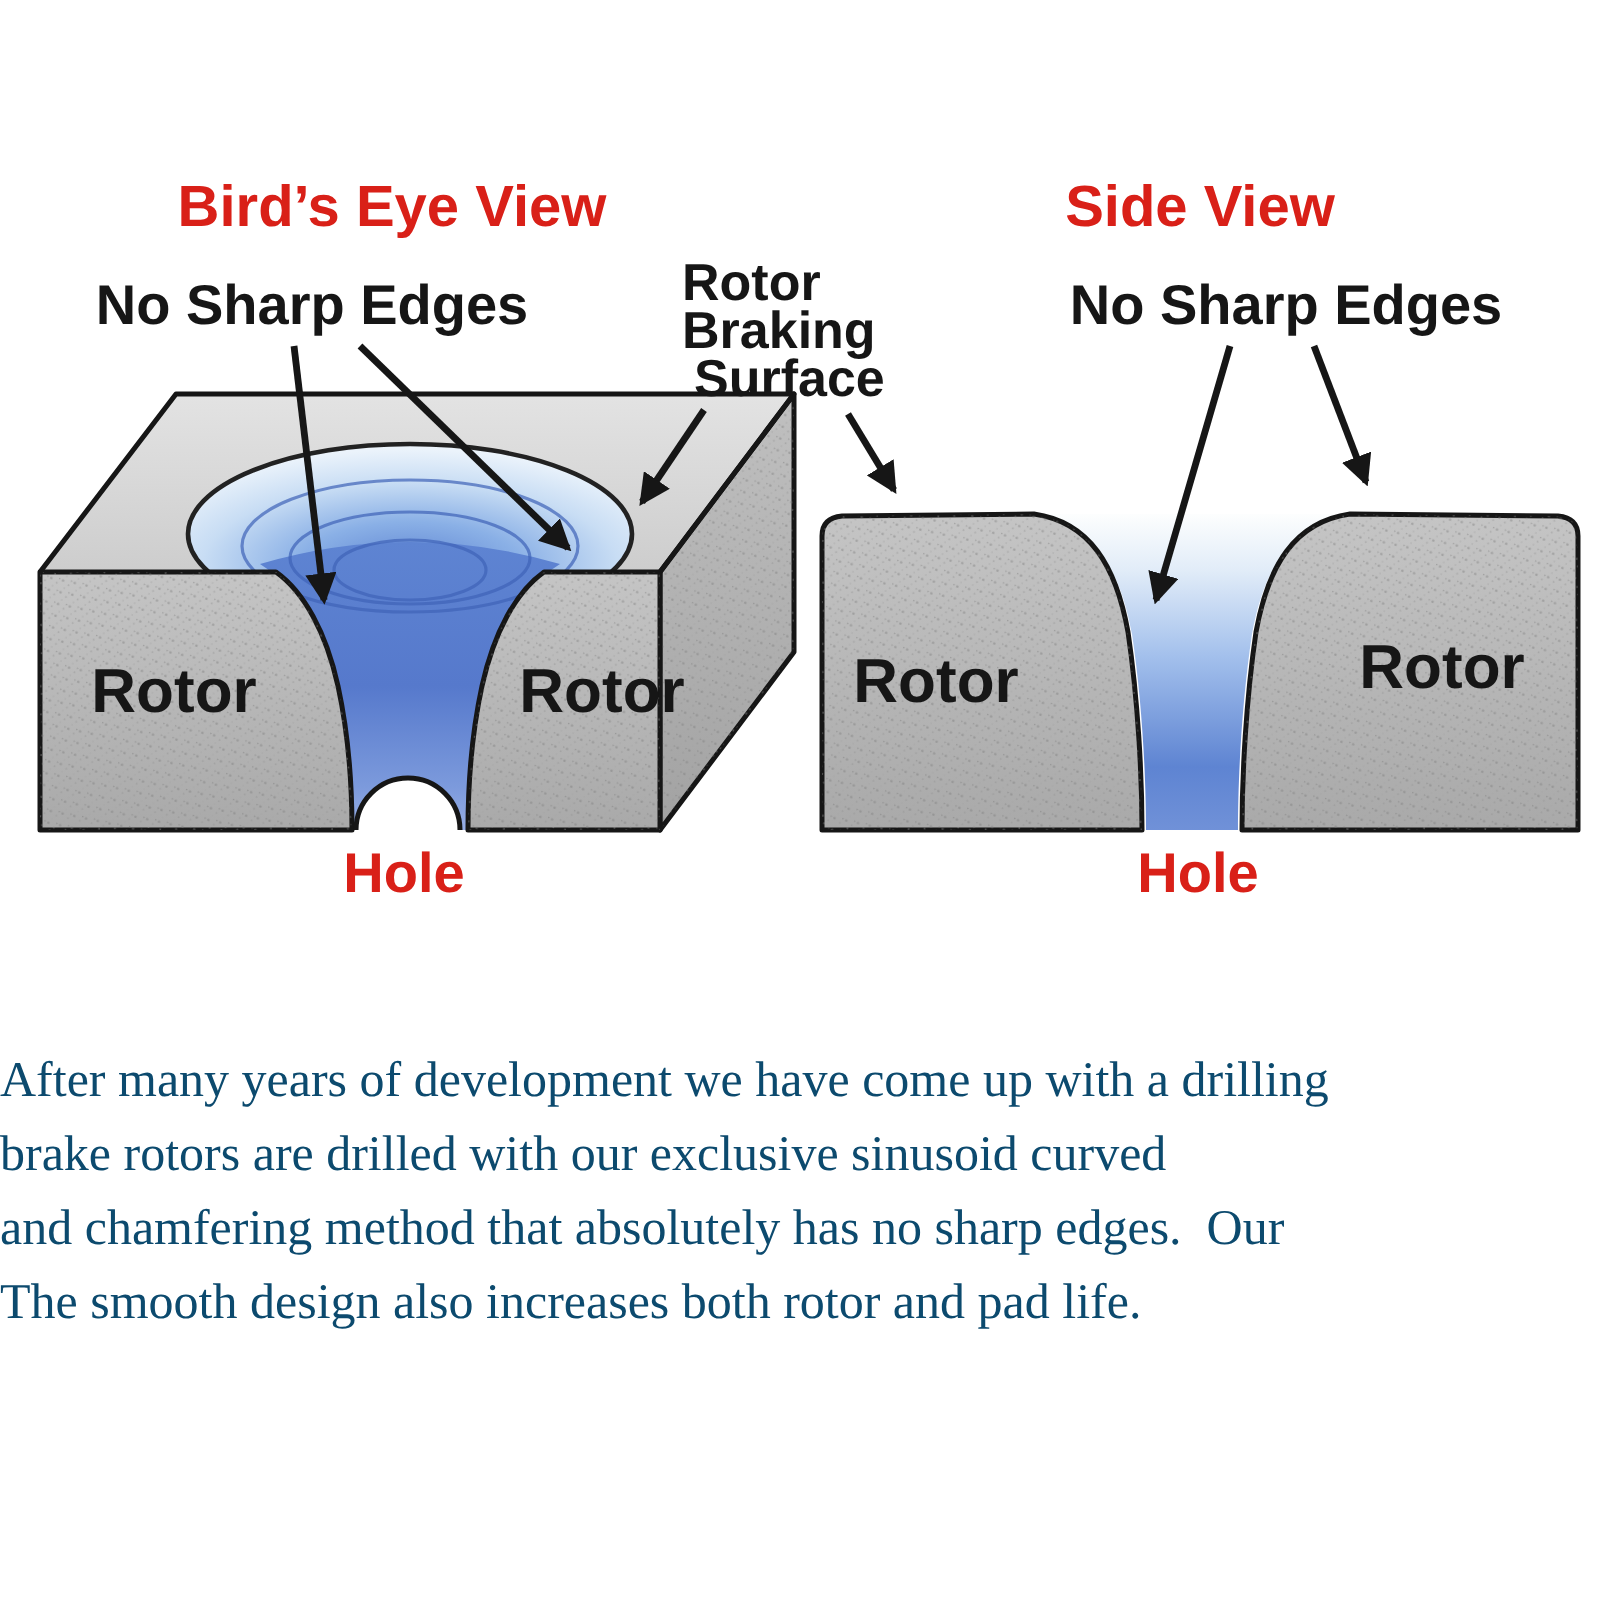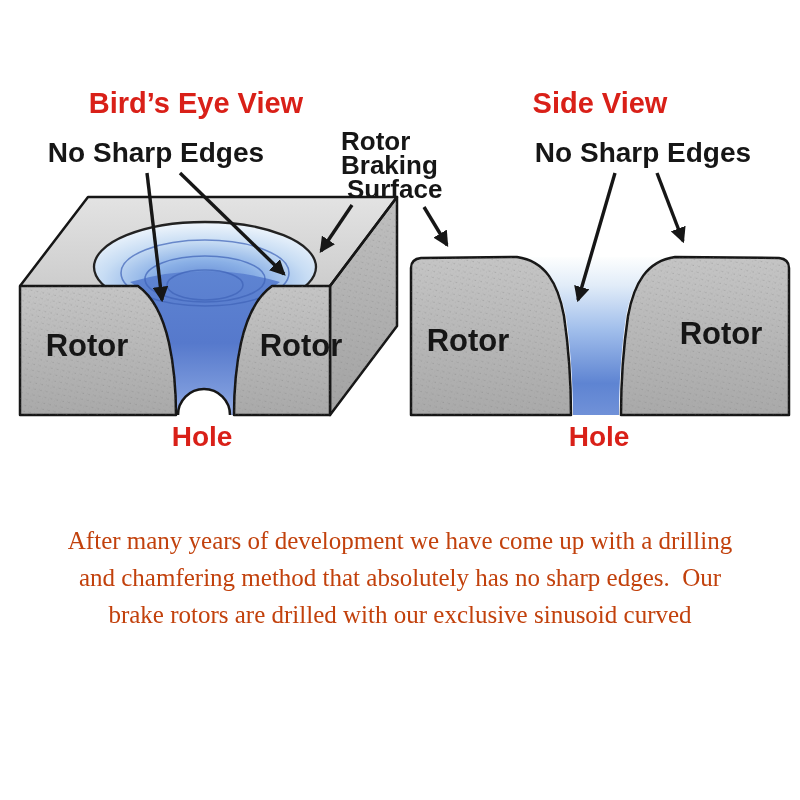--- a/index.html
+++ b/index.html
@@ -14,22 +14,22 @@
   svg { display:block; }
 
   .t-red     { fill:#d92018; font:700 29px "Liberation Sans", sans-serif; }
   .t-callout { fill:#161616; font:700 28px "Liberation Sans", sans-serif; }
   .t-braking { fill:#161616; font:700 26px "Liberation Sans", sans-serif; }
   .t-rotor   { fill:#161616; font:700 31px "Liberation Sans", sans-serif; }
   .t-hole    { fill:#d92018; font:700 28px "Liberation Sans", sans-serif; }
 
   .paragraph {
     margin-top:42px;
-    text-align:center;
-    color:#c2410c;
+    text-align:left;
+    color:#0c4a6e;
     font:25px/37px "Liberation Serif", serif;
   }
   .para-line { white-space:pre; }
 </style>
 </head>
 <body>
 
 <div class="page">
 
   <div class="diagram-wrap">
@@ -146,17 +146,18 @@
         <text class="t-braking" x="347" y="198">Surface</text>
       </g>
 
       <text class="t-hole" x="202" y="446" text-anchor="middle">Hole</text>
       <text class="t-hole" x="599" y="446" text-anchor="middle">Hole</text>
     </svg>
   </div>
 
   <div class="paragraph">
     <div class="para-line">After many years of development we have come up with a drilling</div>
+    <div class="para-line">brake rotors are drilled with our exclusive sinusoid curved</div>
     <div class="para-line">and chamfering method that absolutely has no sharp edges.  Our</div>
-    <div class="para-line">brake rotors are drilled with our exclusive sinusoid curved</div>
+    <div class="para-line">The smooth design also increases both rotor and pad life.</div>
   </div>
 
 </div>
 
 </body></html>

